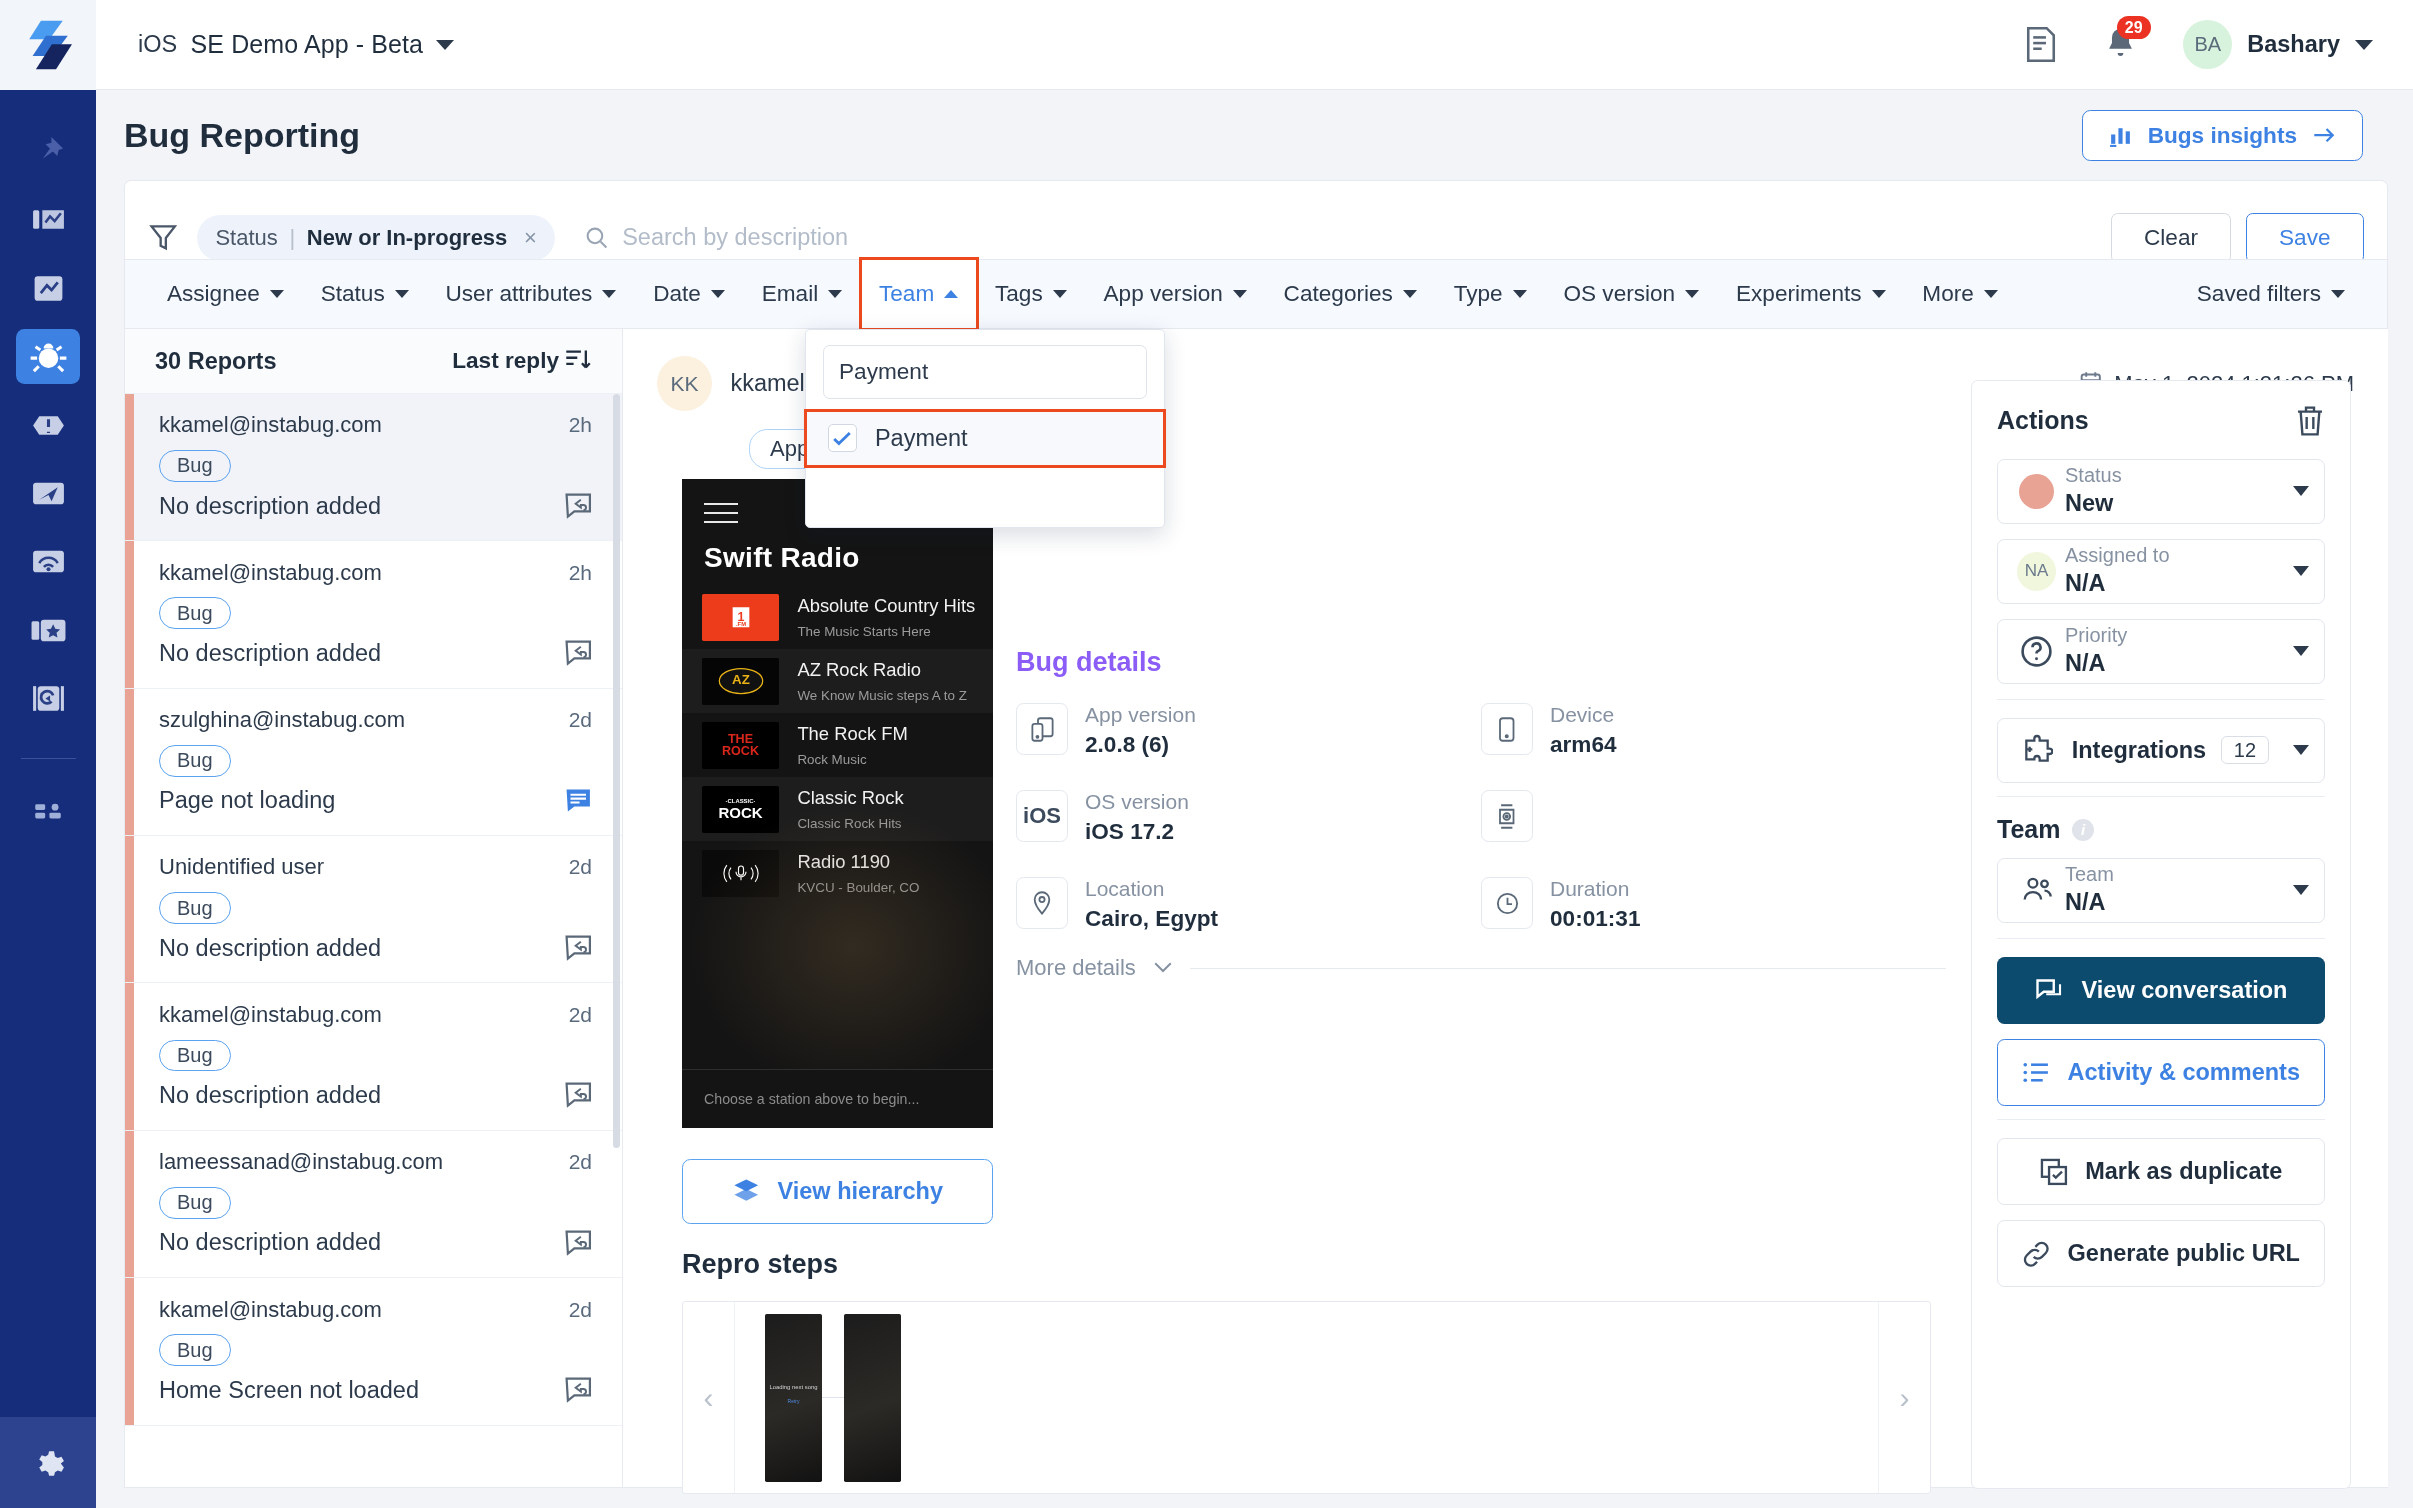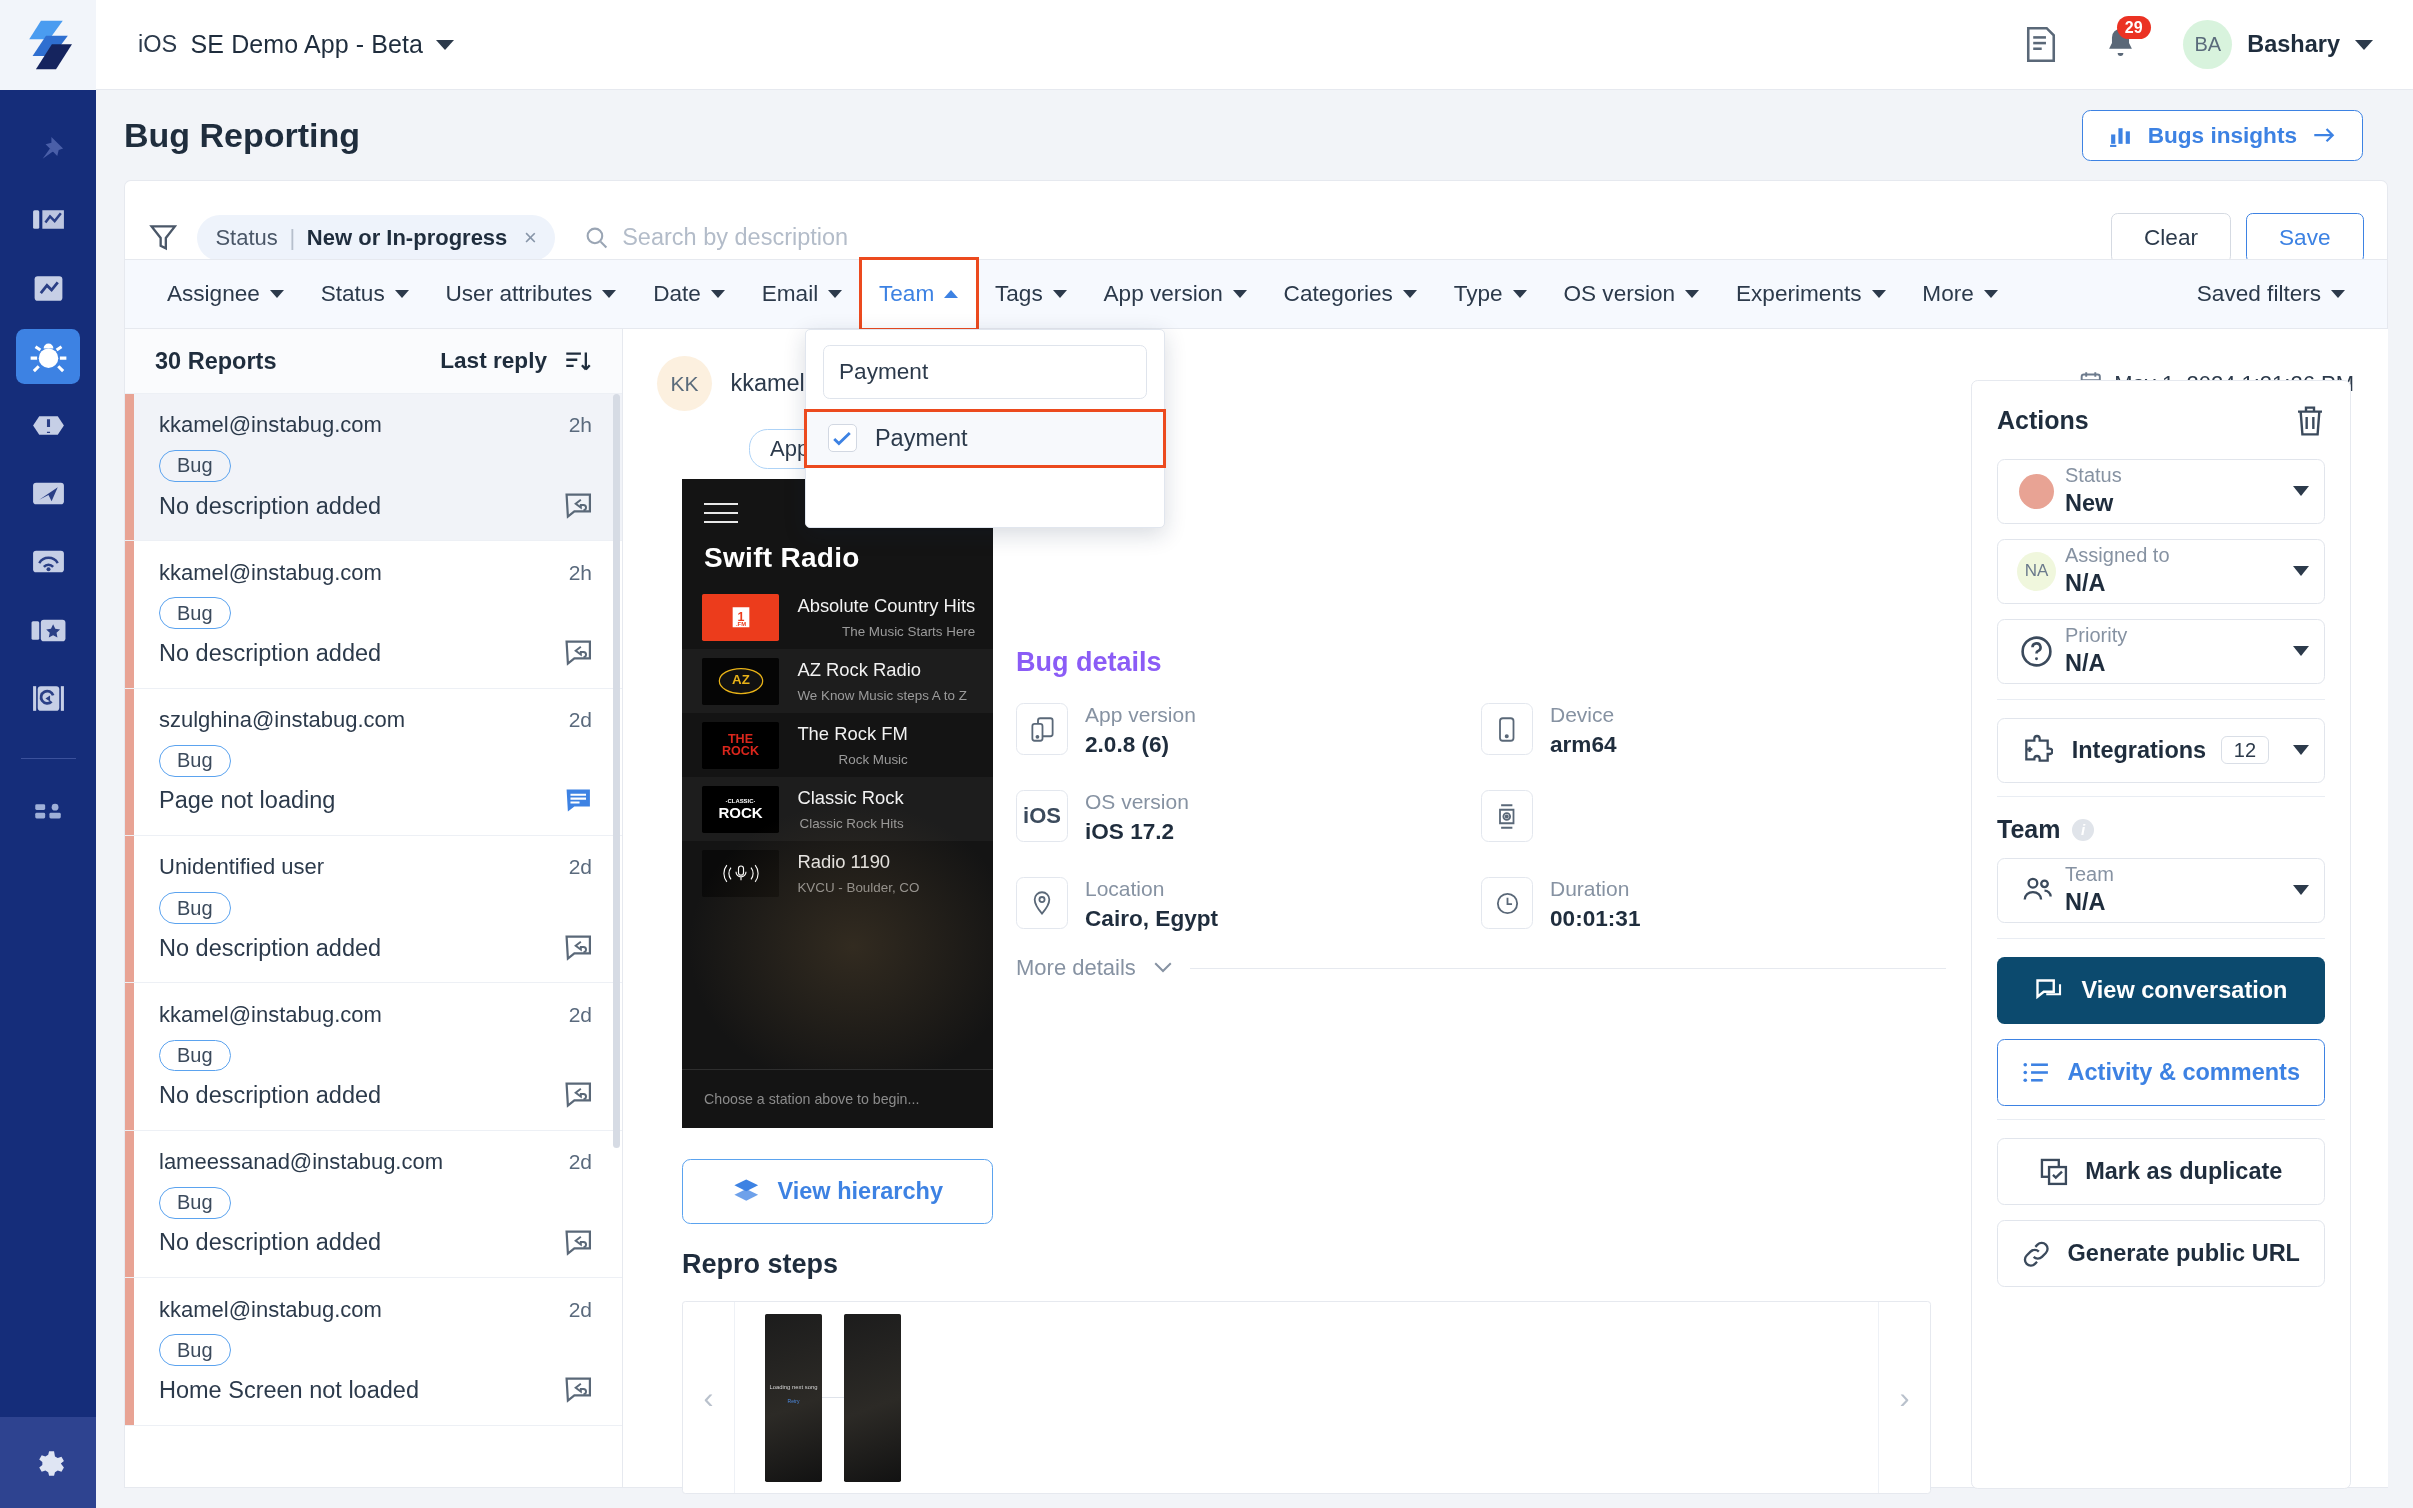--- a/index.html
+++ b/index.html
@@ -167,21 +167,21 @@
     width: 499px; background: #fff; border: 0.8px solid #e6e9ef; border-top: none;
     display: flex; flex-direction: column; position: relative;
   }
   .list-head {
     height: 65px; display: flex; align-items: center; padding: 0 30px;
     background: #fafbfd; border-bottom: 0.8px solid #edf0f5;
   }
   .list-count { font-size: 23.5px; color: #1f2d3d; font-weight: 700; }
   .list-sort {
     margin-left: auto; font-size: 22.6px; color: #1f2d3d; font-weight: 700;
-    display: flex; align-items: center; gap: 18px; cursor: pointer;
+    display: flex; gap: 6px; cursor: pointer;
   }
   .rep-item {
     position: relative; padding: 18.4px 30px 20px 34px;
     border-bottom: 0.8px solid #edf0f5; cursor: pointer; background: #fff;
   }
   .rep-item.active { background: #f1f3f8; }
   .rep-item::before {
     content: ''; position: absolute; left: 0; top: 0; bottom: 0; width: 9.2px;
     background: #e8a394;
   }
@@ -244,21 +244,21 @@
     letter-spacing: 0.3px;
   }
   .ph-row { display: flex; align-items: center; height: 64px; padding: 0 0 0 20px; }
   .ph-row.alt { background: #1d1d1d; }
   .ph-art {
     width: 77px; height: 47px; border-radius: 1.7px; display: flex;
     align-items: center; justify-content: center; font-weight: 700;
     color: #fff; font-size: 14.2px; margin-right: 18.4px; overflow: hidden;
   }
   .ph-name { color: #f2f2f2; font-size: 18.4px; }
-  .ph-sub { color: #9b9b9b; font-size: 13.4px; margin-top: 7px; text-align: right; }
+  .ph-sub { color: #9b9b9b; font-size: 13.4px; margin-top: 7px; }
   .ph-foot {
     position: absolute; bottom: 0; left: 0; right: 0; height: 59px;
     border-top: 0.8px solid #2e2e2e; color: #8b8b8b; font-size: 14.2px;
     display: flex; align-items: center; padding-left: 22px;
   }
   .ph-glow {
     position: absolute; left: 0; right: 0; top: 318px; bottom: 59px;
     background: radial-gradient(ellipse at 55% 55%, rgba(120,96,60,.30), rgba(20,20,20,0) 68%);
     pointer-events: none;
   }

